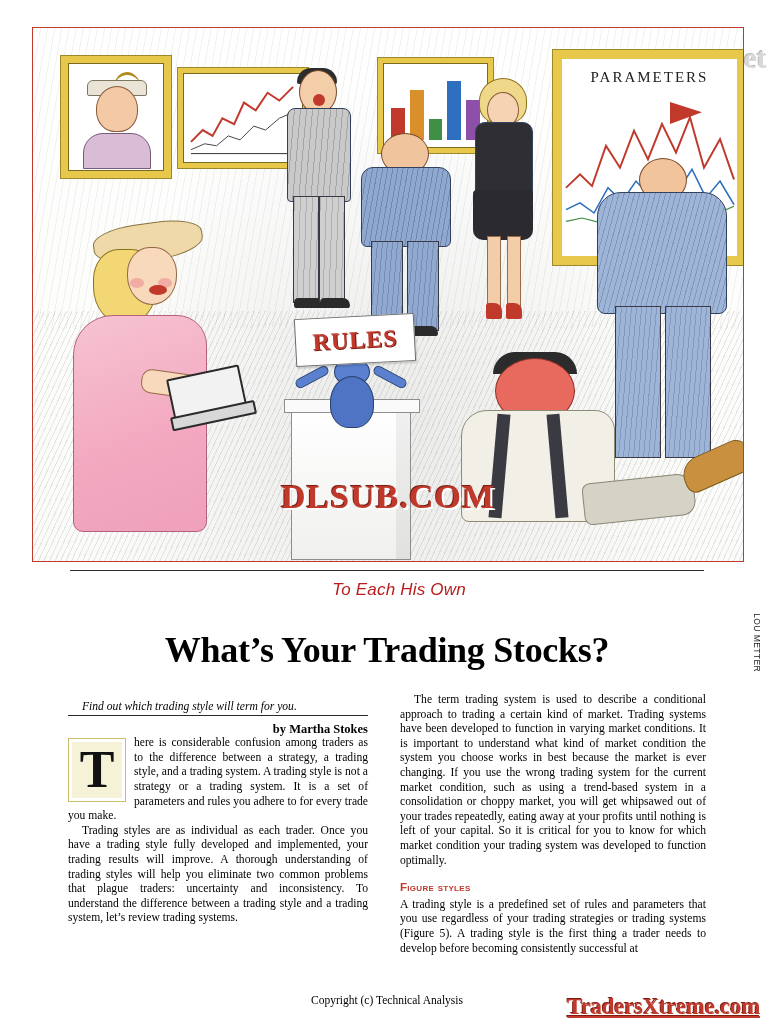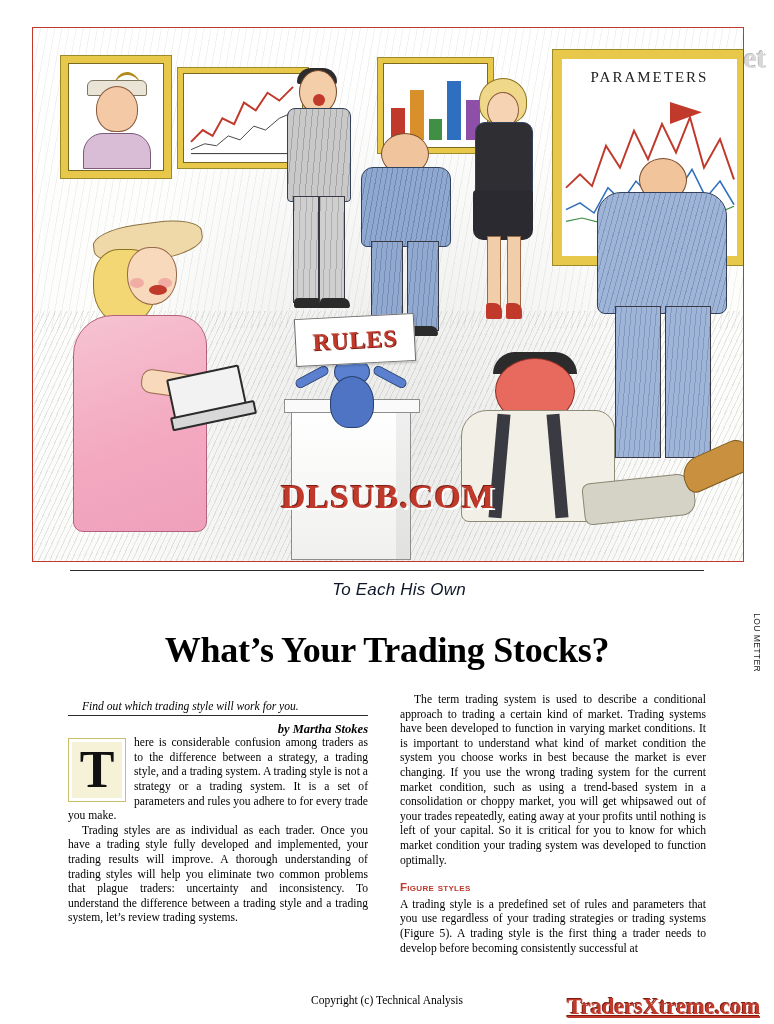--- a/index.html
+++ b/index.html
@@ -383,21 +383,21 @@
     top: 570px;
     border-top: 1px solid #2b2b2b;
   }
   .kicker {
     position: absolute;
     left: 0; right: 0;
     top: 580px;
     text-align: center;
     font-family: "Liberation Sans", sans-serif;
     font-size: 17px;
-    color: #0f172a;
+    color: #b91c1c;
     font-style: italic;
     letter-spacing: .2px;
     padding-left: 24px;
   }
   .headline {
     position: absolute;
     left: 0; right: 0;
     top: 605px;
     text-align: center;
     font-family: "Liberation Serif", serif;
@@ -424,21 +424,20 @@
     font-size: 11.6px;
     margin: 0 0 12px 0;
   }
   .byline-rule {
     border-top: 1px solid #2b2b2b;
     margin: 0 0 6px 0;
   }
   .byline {
     text-align: right;
     font-weight: bold;
-    font-style: italic;
     font-size: 12.5px;
     margin: 0 0 10px 0;
   }
   .dropcap-para { position: relative; min-height: 78px; }
   .dropcap {
     float: left;
     width: 56px;
     height: 62px;
     margin: 2px 8px 0 0;
     border: 1px solid #cbbe6a;
@@ -628,21 +627,21 @@
     </div>
   </div>
 
   <div class="artist-credit">LOU METTER</div>
 
   <div class="rule-top"></div>
   <div class="kicker">To Each His Own</div>
   <h1 class="headline">What’s Your Trading Stocks?</h1>
 
   <div class="col col-left">
-    <p class="standfirst">Find out which trading style will work for you.</p>
+    <p class="standfirst">Find out which trading style will term for you.</p>
     <div class="byline-rule"></div>
     <p class="byline">by Martha Stokes</p>
     <div class="dropcap-para">
       <span class="dropcap">T</span>
       <p class="noindent">here is considerable confusion among traders as to the difference between a strategy, a trading style, and a trading system. A trading style is not a strategy or a trading system. It is a set of parameters and rules you adhere to for every trade you make.</p>
     </div>
     <p>Trading styles are as individual as each trader. Once you have a trading style fully developed and implemented, your trading results will improve. A thorough understanding of trading styles will help you eliminate two common problems that plague traders: uncertainty and inconsistency. To understand the difference between a trading style and a trading system, let’s review trading systems.</p>
   </div>
 
   <div class="col col-right">

